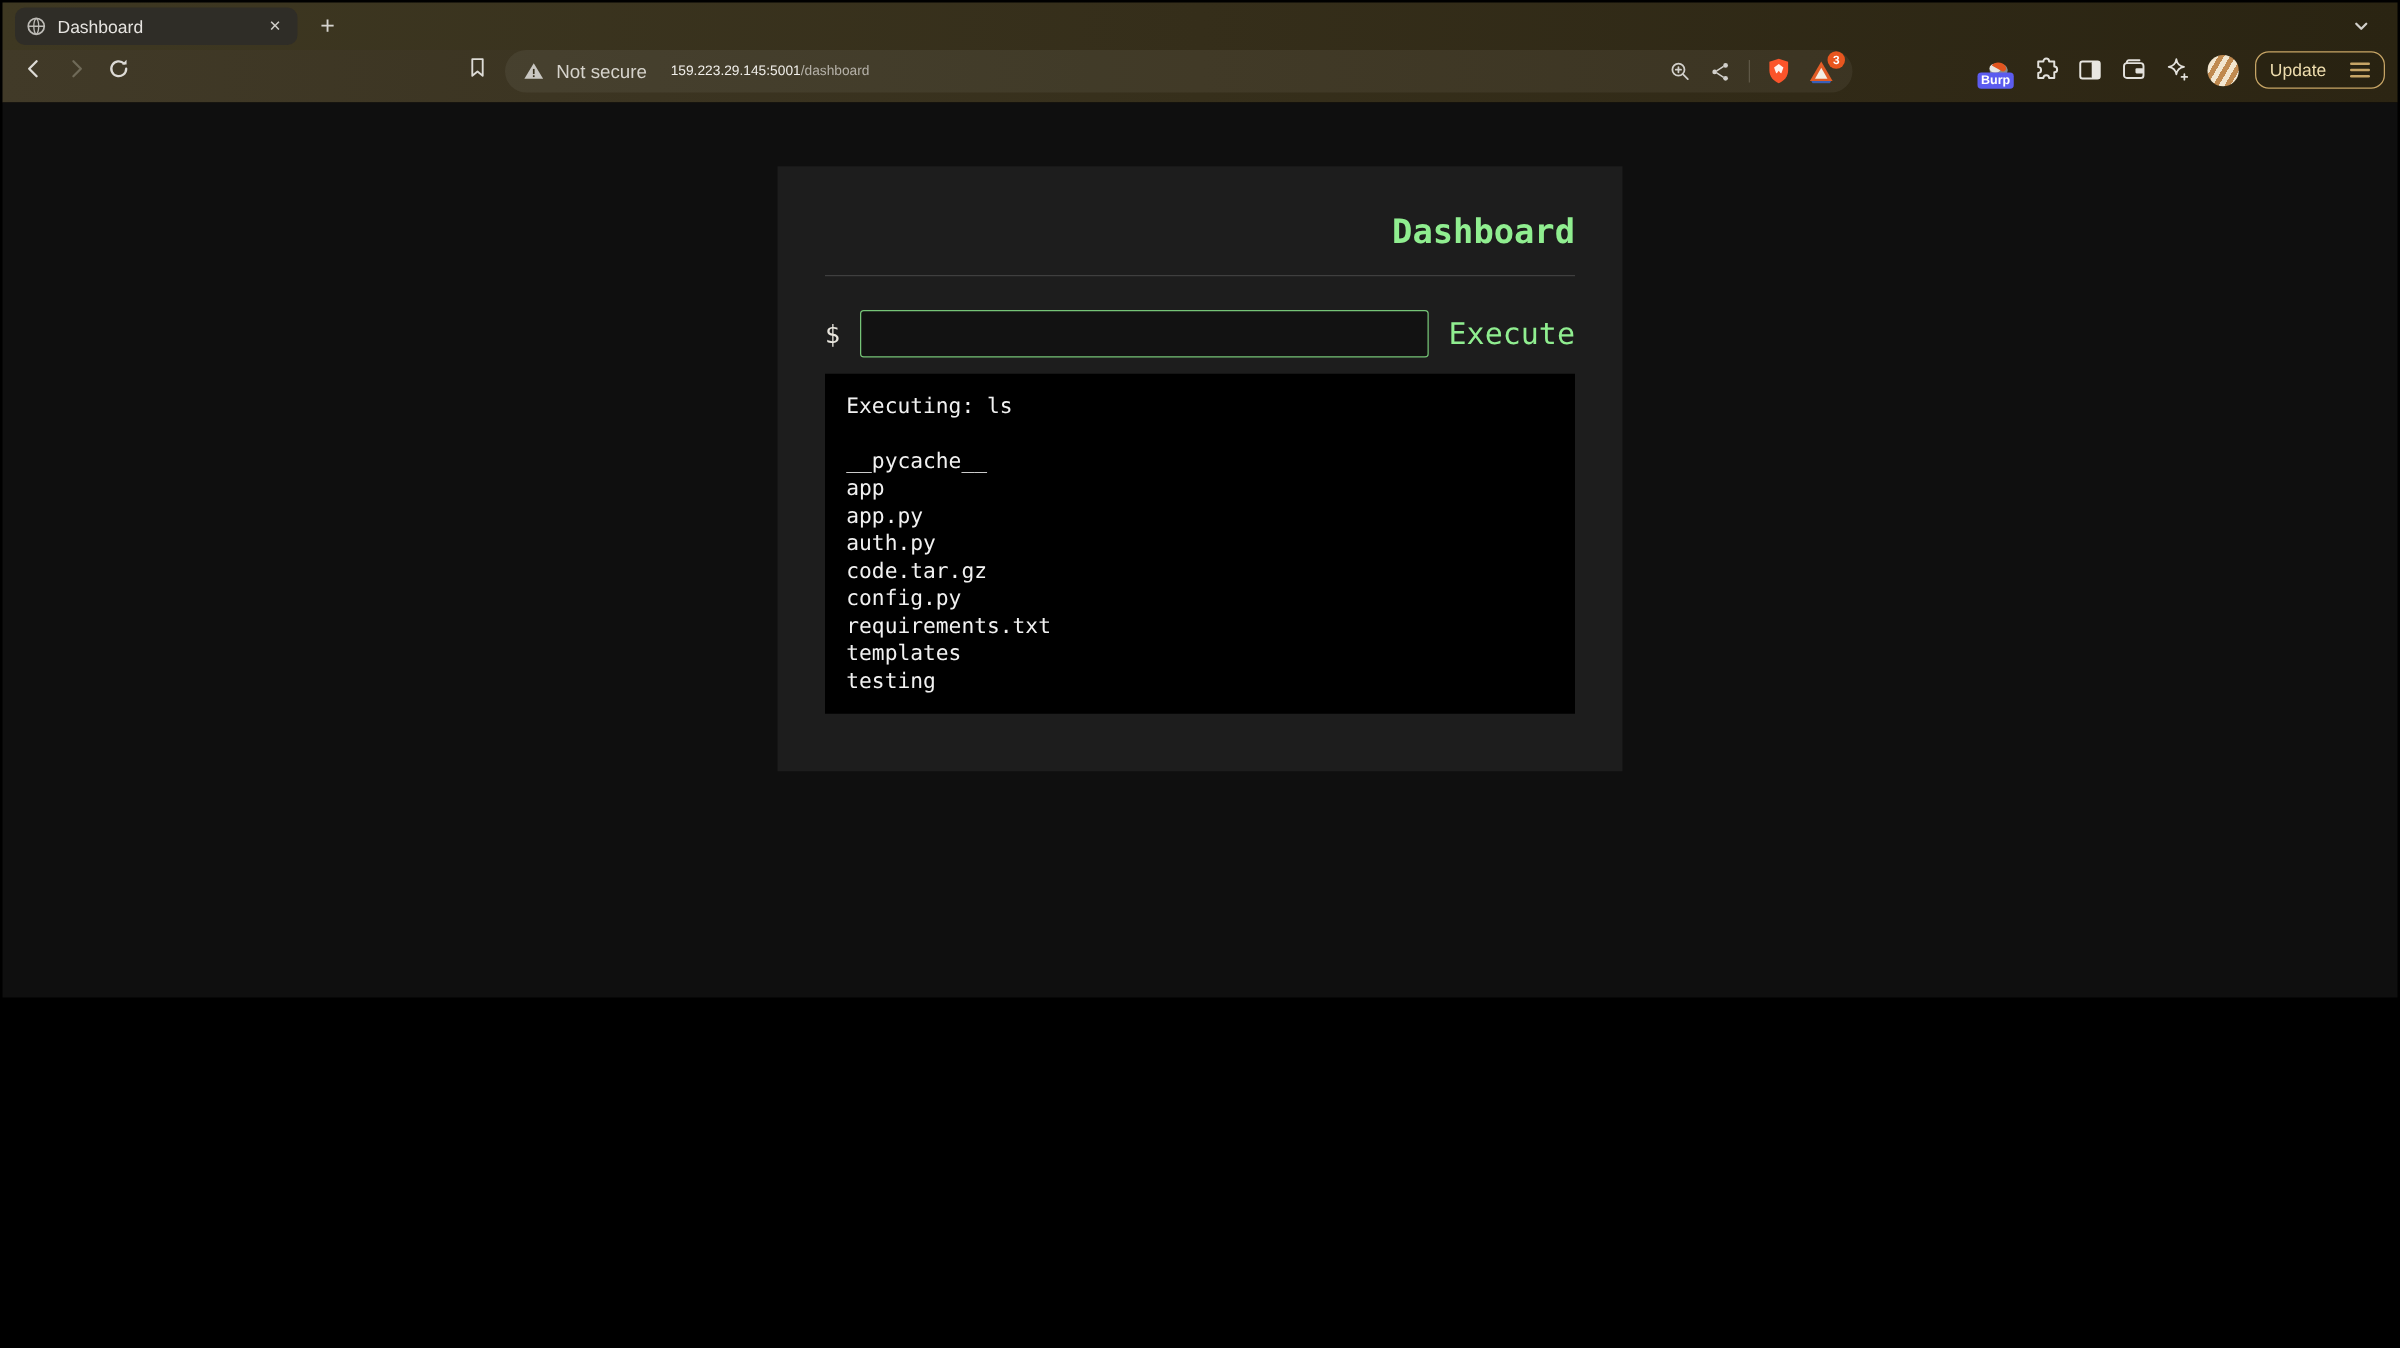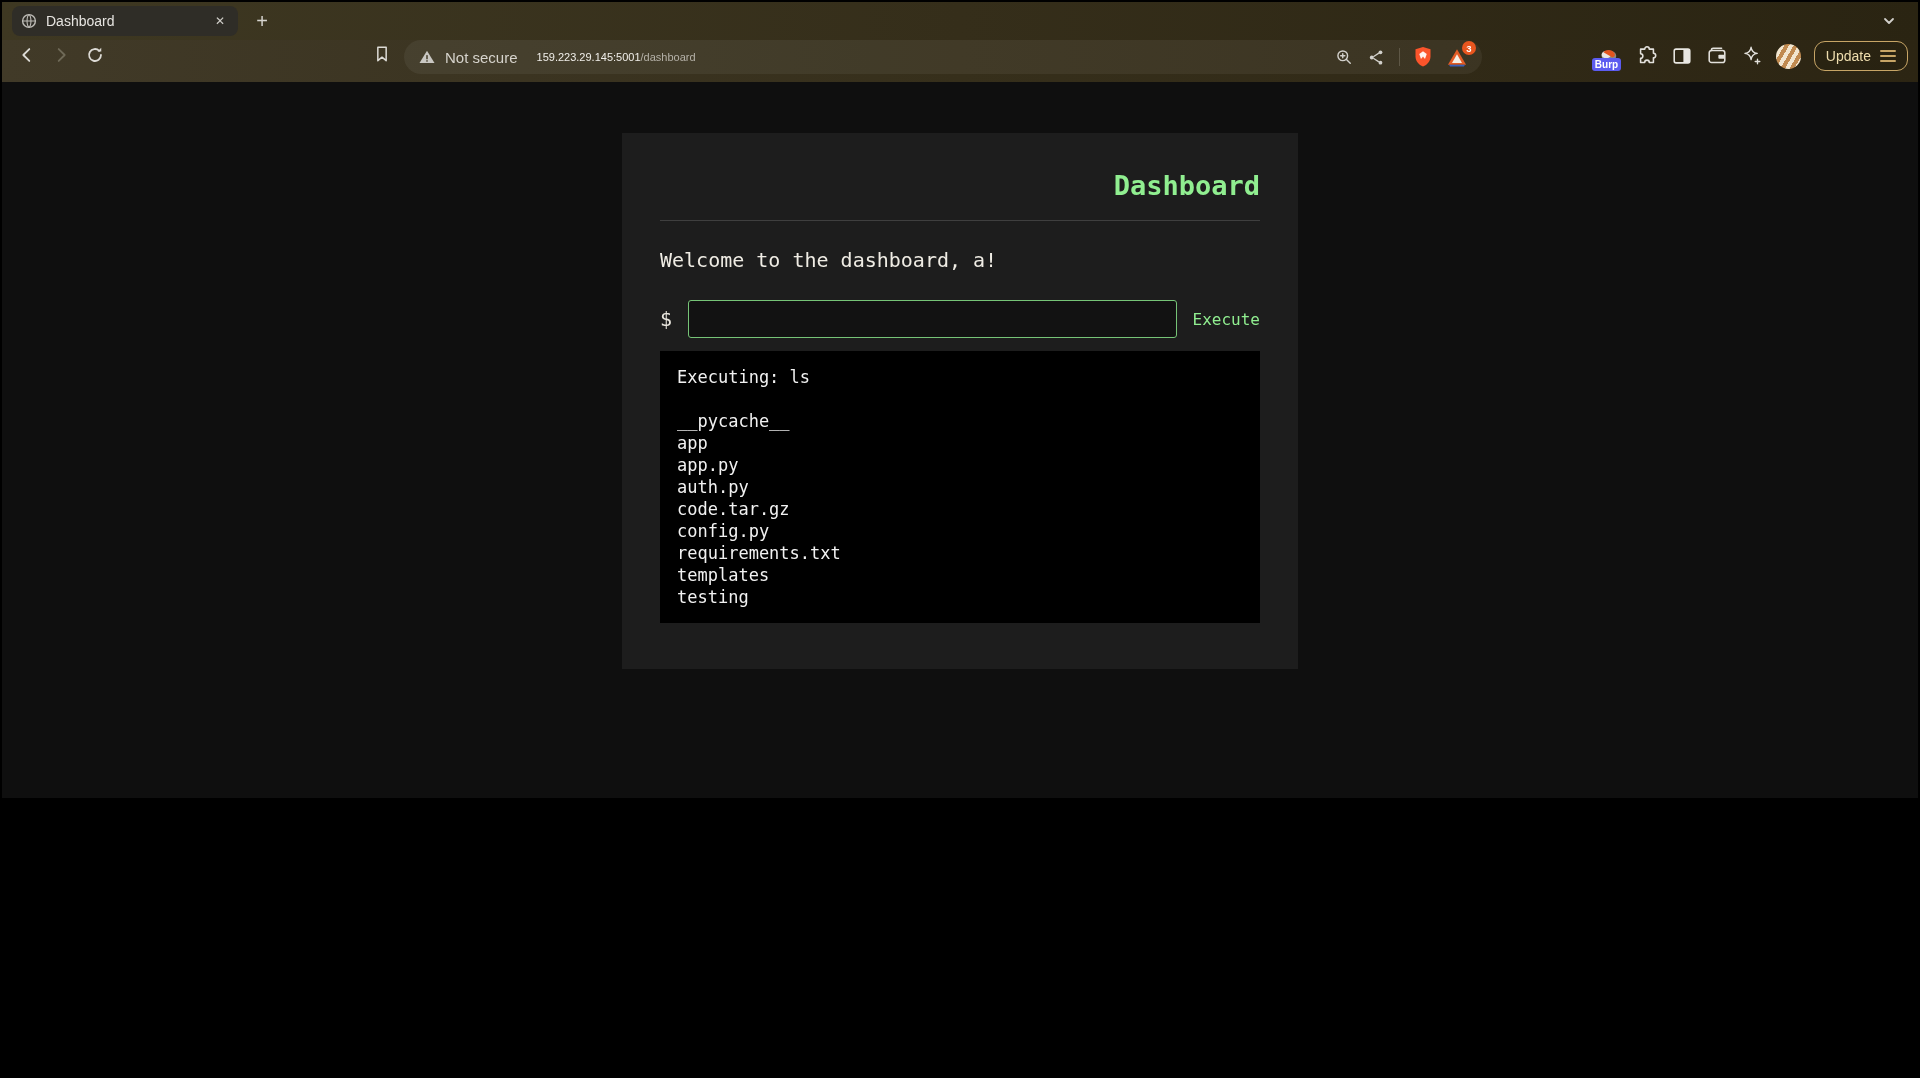--- a/index.html
+++ b/index.html
@@ -53,41 +53,41 @@
   }
   .right-icons { margin-left:auto; display:flex; align-items:center; gap:13px; }
   .burp-wrap { position:relative; width:30px; height:32px; display:flex; justify-content:center; }
   .burp-badge {
     position:absolute; bottom:1px; left:-1px; background:#5c5cf0; color:#fff;
     font-size:10px; font-weight:bold; padding:0 3px; border-radius:3px; line-height:13px;
   }
   .avatar { width:25px; height:25px; border-radius:50%;
     background:repeating-linear-gradient(120deg,#c08a50 0 4px,#f2e6d0 4px 8px); }
   .update-btn {
-    height:30px; display:flex; align-items:center; gap:9px; padding:0 11px;
+    height:30px; display:flex; align-items:center; gap:19px; padding:0 11px;
     border:1.5px solid #c7a566; border-radius:11px; color:#eeddae; font-size:14px;
     background:rgba(0,0,0,0.08);
   }
   .hamburger { display:flex; flex-direction:column; gap:3px; }
   .hamburger span { display:block; width:16px; height:2px; background:#c7a566; border-radius:1px; }
 
   
   .page { flex:1; background:#0f0f0f; overflow:hidden; }
   .card { width:676px; margin:51px auto 0; background:#1d1d1d; padding:37px 38px 46px; }
   .card, .card * { font-family:"DejaVu Sans Mono","Liberation Mono",monospace; }
   .card-title { font-size:27px; font-weight:bold; color:#90ee90; text-align:right; margin-bottom:19px; }
   .card-divider { border:0; border-top:1px solid #3f3f3f; margin-bottom:27px; }
   .welcome { font-size:20px; color:#efece4; margin-bottom:28px; }
   .prompt-row { display:flex; align-items:center; gap:16px; margin-bottom:13px; }
   .prompt-symbol { font-size:20px; color:#e9e6de; }
   .cmd-input {
     flex:1; height:38px; background:#121212; border:1px solid #76c477; border-radius:3px;
     color:#eeeeee; font-size:18px; padding:0 12px; outline:none;
   }
-  .execute-btn { background:none; border:none; font-size:16px; color:#90ee90; cursor:pointer; padding:0; }
+  .execute-btn { background:none; border:none; font-size:24px; color:#90ee90; cursor:pointer; padding:0; }
   .terminal { background:#000; padding:15px 17px; }
   .terminal pre { font-size:17px; line-height:22px; color:#f1f1f1; white-space:pre; }
 </style>
 </head>
 <body>
 
 <div class="window">
 
   <div class="tabstrip">
     <div class="tab">
@@ -219,21 +219,20 @@
             <span></span>
           </span>
       </div>
     </div>
   </div>
 
   <div class="page">
     <div class="card">
       <div class="card-title">Dashboard</div>
       <hr class="card-divider">
-      <p class="welcome">Welcome to the dashboard, a!</p>
       <div class="prompt-row">
         <span class="prompt-symbol">$</span>
         <input class="cmd-input" type="text" placeholder="" style="">
         <button class="execute-btn">Execute</button>
       </div>
       <div class="terminal">
         <pre>Executing: ls
 
 __pycache__
 app

